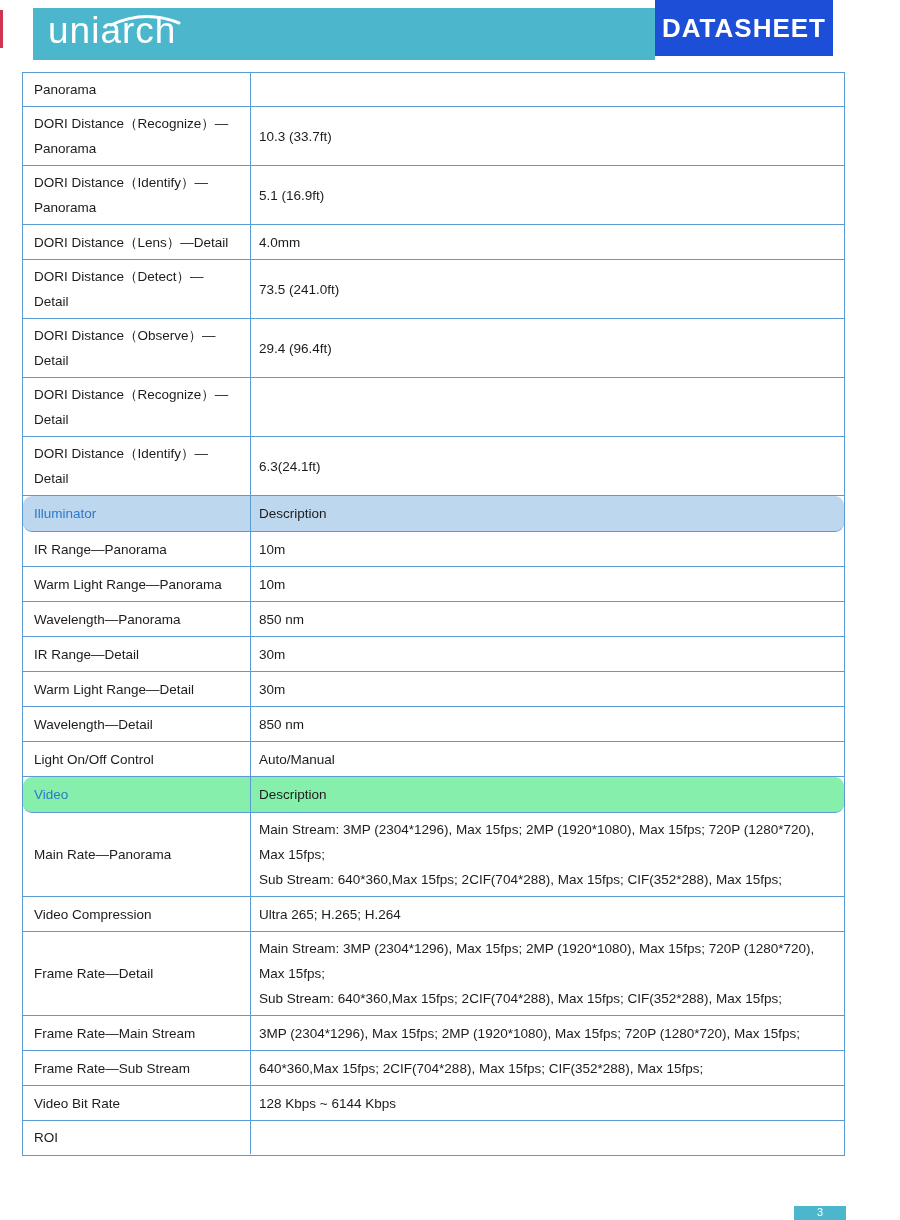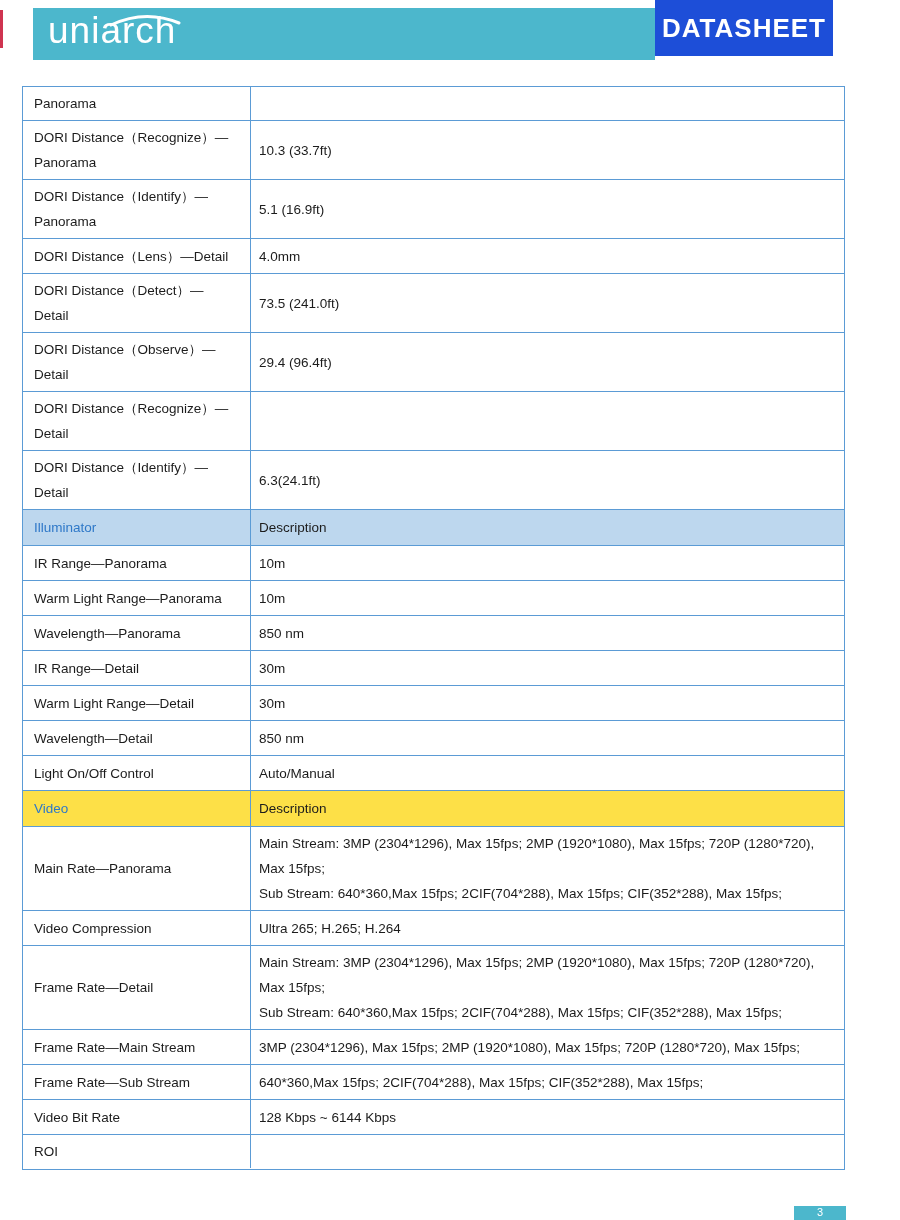--- a/index.html
+++ b/index.html
@@ -11,26 +11,26 @@
   
   .red-strip{position:absolute;left:0;top:10px;width:3px;height:38px;}
   .band{position:absolute;left:33px;top:0;width:622px;height:52px;}
   .logo{position:absolute;left:15px;top:2px;color:#fff;font-size:37px;
         font-weight:400;letter-spacing:1px;}
   .logo-arc{position:absolute;left:76px;top:5px;}
   .ds-box{position:absolute;left:655px;top:0;width:178px;height:56px;
           display:flex;align-items:center;justify-content:center;}
   .ds-text{color:#fff;font-size:26px;font-weight:600;letter-spacing:1px;}
   
-  .spec-table{position:absolute;left:22px;top:86px;width:823px;
+  .spec-table{position:absolute;left:22px;top:72px;width:823px;
               border:1px solid #5b9bd5;box-sizing:border-box;}
   .row{display:flex;min-height:34px;border-bottom:1px solid #5b9bd5;}
   .row:last-child{border-bottom:none;flex-direction:column;}
   .row.h-first{min-height:28px;}
-  .row.section-row{min-height:35px;}
+  .row.section-row{min-height:35px;border-radius:9px;}
   .cell{display:flex;align-items:center;box-sizing:border-box;
         font-size:13.5px;line-height:25px;white-space:pre-line;}
   .cell.label{width:228px;border-right:1px solid #5b9bd5;
               padding:4px 6px 4px 11px;}
   .cell.value{flex:1;padding:4px 6px 4px 8px;}
   .section-row .cell{font-size:13.5px;}
   
   .page-box{position:absolute;left:794px;top:1206px;width:52px;height:14px;
             display:flex;align-items:flex-start;justify-content:center;}
   .page-num{color:#fff;font-size:11px;line-height:13px;}
@@ -114,21 +114,21 @@
       <div class="cell value">30m</div>
     </div>
     <div class="row">
       <div class="cell label">Wavelength—Detail</div>
       <div class="cell value">850 nm</div>
     </div>
     <div class="row">
       <div class="cell label">Light On/Off Control</div>
       <div class="cell value">Auto/Manual</div>
     </div>
-    <div class="row section-row" style="background: #fde047;">
+    <div class="row section-row" style="background: #86efac;">
       <div class="cell label" style="color: rgb(46, 120, 200);">Video</div>
       <div class="cell value">Description</div>
     </div>
     <div class="row">
       <div class="cell label">Main Rate—Panorama</div>
       <div class="cell value">Main Stream: 3MP (2304*1296), Max 15fps; 2MP (1920*1080), Max 15fps; 720P (1280*720), Max 15fps;
 Sub Stream: 640*360,Max 15fps; 2CIF(704*288), Max 15fps; CIF(352*288), Max 15fps;</div>
     </div>
     <div class="row">
       <div class="cell label">Video Compression</div>

